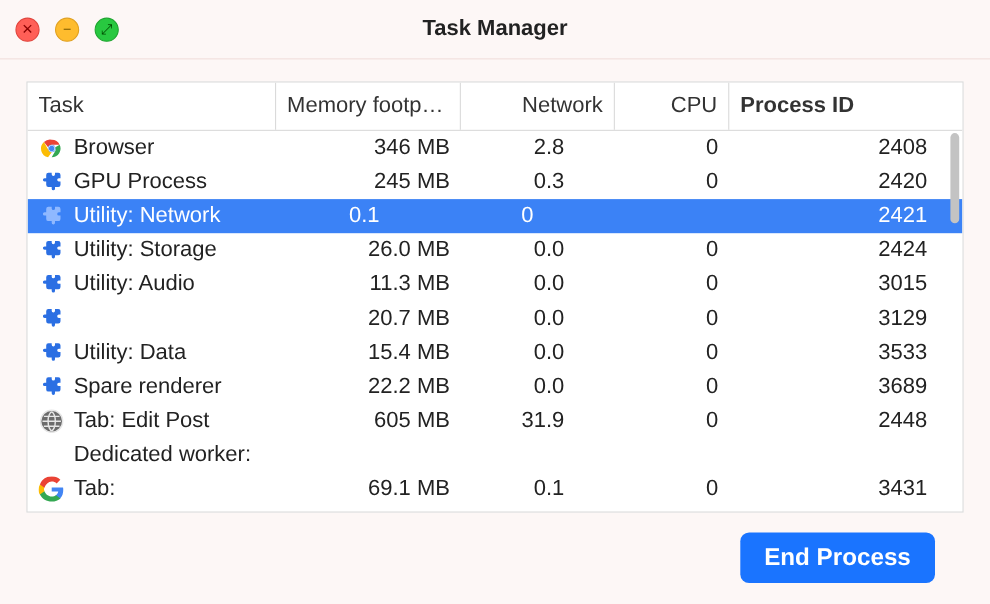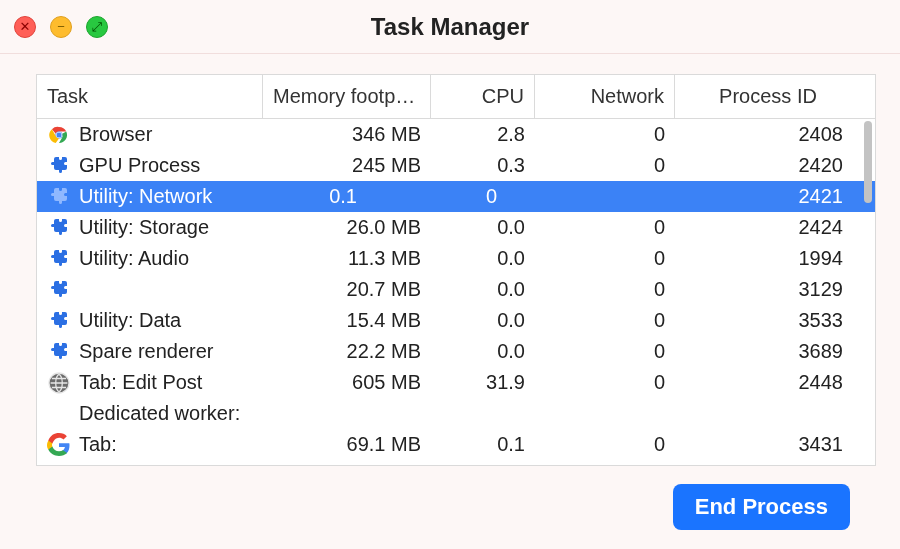--- a/index.html
+++ b/index.html
@@ -29,32 +29,31 @@
     border-radius: 50%;
     display: flex; align-items: center; justify-content: center;
     font-size: 13px; line-height: 1;
   }
   .tl.close { background:#ff5f57; border:1px solid #e0443c; color:#8a0000;}
   .tl.min   { background:#febc2e; border:1px solid #e0a020; color:#7a5a00;}
   .tl.zoom  { background:#28c840; border:1px solid #1ea52f; color:#004d00;}
   .title {
     margin: 0 auto;
     font-weight: 700;
-    font-size: 24px;
+    font-size: 20px;
   }
   .content {
     padding: 20px 24px 0 24px;
   }
   .table-wrap {
     background: #fff;
     border: 1px solid #dadada;
     position: relative;
     height: 392px;
     overflow: hidden;
-    margin-left: 12px;
   }
   .thead {
     display: flex;
     align-items: center;
     height: 44px;
     border-bottom: 1px solid #dadada;
     font-size: 20px;
     color: #333;
     padding-right: 14px;
   }
@@ -66,21 +65,21 @@
     align-items: center;
     white-space: nowrap;
     overflow: hidden;
   }
   .thead .col:last-child { border-right: none; }
   .col-task { width: 226px; flex: none; }
   .col-mem  { width: 168px; flex: none; justify-content: flex-start; }
   .thead .col-mem span { overflow:hidden; text-overflow: clip; }
   .col-cpu  { width: 104px; flex: none; justify-content: flex-end; }
   .col-net  { width: 140px; flex: none; justify-content: flex-end; }
-  .col-pid  { flex: 1; justify-content: center; padding-right: 18px;}
+  .col-pid  { flex: 1; justify-content: flex-start; padding-right: 18px; font-weight: bold;}
   .rows {
     position: relative;
     height: calc(100% - 44px);
     overflow: hidden;
   }
   .row {
     display: flex;
     align-items: center;
     height: 31px;
     font-size: 20px;
@@ -145,25 +144,25 @@
 <div class="content">
   <div class="table-wrap">
 
     <div class="thead">
       <div class="col col-task">
           <span>Task</span>
         </div>
       <div class="col col-mem">
           <span>Memory footp…</span>
         </div>
+      <div class="col col-net">
+          <span>Network</span>
+        </div>
       <div class="col col-cpu">
           <span>CPU</span>
-        </div>
-      <div class="col col-net">
-          <span>Network</span>
         </div>
       <div class="col col-pid">
           <span>Process ID</span>
         </div>
     </div>
 
     <div class="rows" id="rows">
         <div class="row">
           <div class="cell task">
             <span class="icon ">
@@ -230,21 +229,21 @@
             <span class="icon ">
               <svg viewBox="0 0 24 24">
                 <path fill="#2b6fe3" d="M20 11h-1.5a1.5 1.5 0 0 1 0-3H20V5a2 2 0 0 0-2-2h-3v1.5a1.5 1.5 0 0 1-3 0V3H9a2 2 0 0 0-2 2v3H5.5a1.5 1.5 0 0 0 0 3H7v3a2 2 0 0 0 2 2h3v1.5a1.5 1.5 0 0 0 3 0V16h3a2 2 0 0 0 2-2z"></path>
               </svg>
             </span>
             <span>Utility: Audio</span>
           </div>
           <div class="cell mem">11.3 MB</div>
           <div class="cell cpu">0.0</div>
           <div class="cell net">0</div>
-          <div class="cell pid">1994</div>
+          <div class="cell pid">3015</div>
         </div>
         <div class="row">
           <div class="cell task">
             <span class="icon ">
               <svg viewBox="0 0 24 24">
                 <path fill="#2b6fe3" d="M20 11h-1.5a1.5 1.5 0 0 1 0-3H20V5a2 2 0 0 0-2-2h-3v1.5a1.5 1.5 0 0 1-3 0V3H9a2 2 0 0 0-2 2v3H5.5a1.5 1.5 0 0 0 0 3H7v3a2 2 0 0 0 2 2h3v1.5a1.5 1.5 0 0 0 3 0V16h3a2 2 0 0 0 2-2z"></path>
               </svg>
             </span>
           </div>
           <div class="cell mem">20.7 MB</div>

